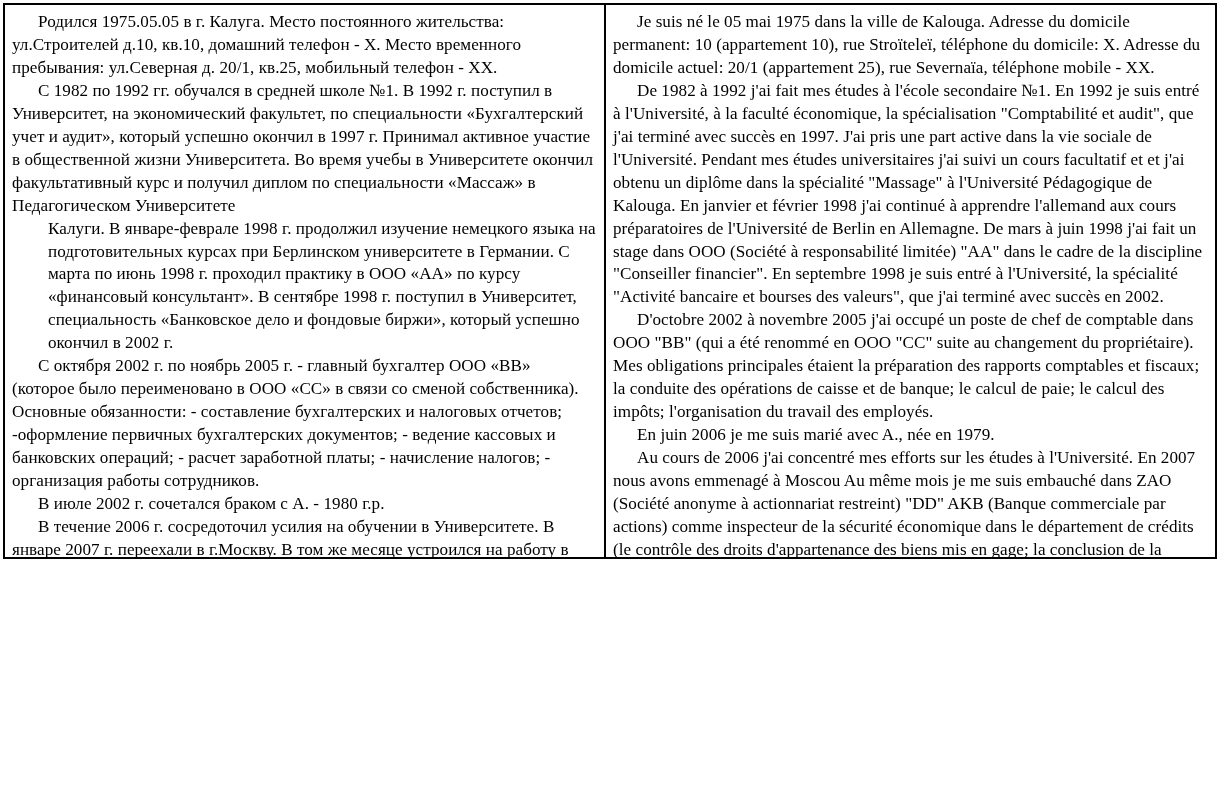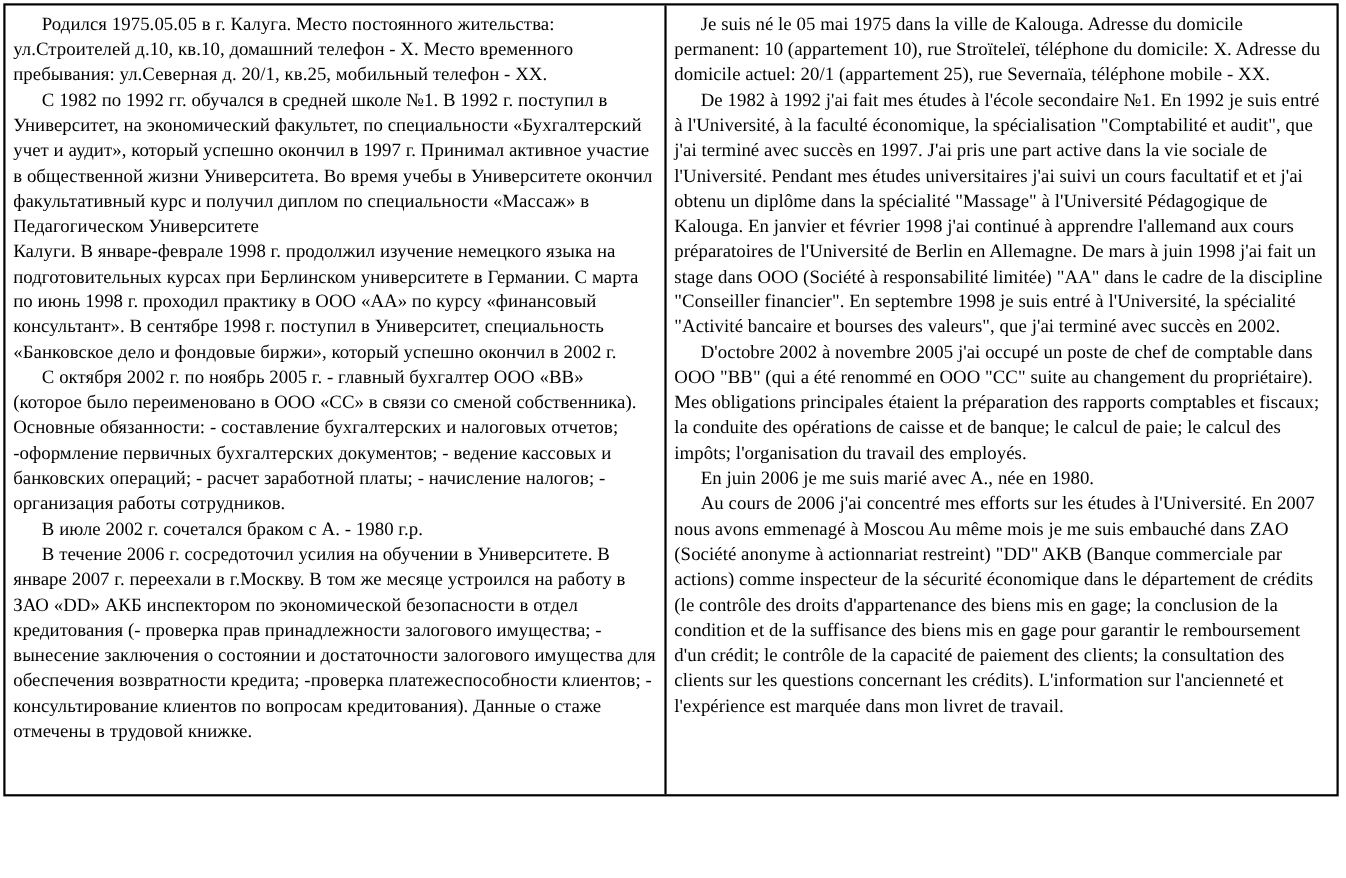--- a/index.html
+++ b/index.html
@@ -13,21 +13,21 @@
     font-family: "Liberation Serif", "DejaVu Serif", serif;
     color: #000000;
     overflow: hidden;
   }
 
   .doc-table {
     position: absolute;
     left: 3px;
     top: 3px;
     width: 1214px;
-    height: 721px;
+    height: 556px;
     box-sizing: border-box;
     border: 2px solid #000000;
     background: #ffffff;
     display: flex;
     align-items: stretch;
   }
 
   .doc-cell {
     box-sizing: border-box;
     overflow: hidden;
@@ -55,37 +55,38 @@
   }
 
   .cell-right .para {
     font-size: 17.1px;
     line-height: 22.95px;
     text-indent: 24px;
   }
 
   .para.no-indent {
     text-indent: 0;
+    margin-left: 36px;
   }
 </style>
 </head>
 <body>
 
 <div class="doc-table">
 
   <div class="doc-cell cell-left">
     <p class="para">Родился 1975.05.05 в г. Калуга. Место постоянного жительства: ул.Строителей д.10, кв.10, домашний телефон - Х. Место временного пребывания: ул.Северная д. 20/1, кв.25, мобильный телефон - ХХ.</p>
     <p class="para">С 1982 по 1992 гг. обучался в средней школе №1. В 1992 г. поступил в Университет, на экономический факультет, по специальности «Бухгалтерский учет и аудит», который успешно окончил в 1997 г. Принимал активное участие в общественной жизни Университета. Во время учебы в Университете окончил факультативный курс и получил диплом по специальности «Массаж» в Педагогическом Университете</p>
     <p class="para no-indent">Калуги. В январе-феврале 1998 г. продолжил изучение немецкого языка на подготовительных курсах при Берлинском университете в Германии. С марта по июнь 1998 г. проходил практику в ООО «АА» по курсу «финансовый консультант». В сентябре 1998 г. поступил в Университет, специальность «Банковское дело и фондовые биржи», который успешно окончил в 2002 г.</p>
     <p class="para">С октября 2002 г. по ноябрь 2005 г. - главный бухгалтер ООО «ВВ» (которое было переименовано в ООО «СС» в связи со сменой собственника). Основные обязанности: - составление бухгалтерских и налоговых отчетов; -оформление первичных бухгалтерских документов; - ведение кассовых и банковских операций; - расчет заработной платы; - начисление налогов; - организация работы сотрудников.</p>
     <p class="para">В июле 2002 г. сочетался браком с А. - 1980 г.р.</p>
     <p class="para">В течение 2006 г. сосредоточил усилия на обучении в Университете. В январе 2007 г. переехали в г.Москву. В том же месяце устроился на работу в ЗАО «DD» АКБ инспектором по экономической безопасности в отдел кредитования (- проверка прав принадлежности залогового имущества; - вынесение заключения о состоянии и достаточности залогового имущества для обеспечения возвратности кредита; -проверка платежеспособности клиентов; - консультирование клиентов по вопросам кредитования). Данные о стаже отмечены в трудовой книжке.</p>
   </div>
 
   <div class="doc-cell cell-right">
     <p class="para">Je suis né le 05 mai 1975 dans la ville de Kalouga. Adresse du domicile permanent: 10 (appartement 10), rue Stroïteleï, téléphone du domicile: X. Adresse du domicile actuel: 20/1 (appartement 25), rue Severnaïa, téléphone mobile - XX.</p>
     <p class="para">De 1982 à 1992 j'ai fait mes études à l'école secondaire №1. En 1992 je suis entré à l'Université, à la faculté économique, la spécialisation "Comptabilité et audit", que j'ai terminé avec succès en 1997. J'ai pris une part active dans la vie sociale de l'Université. Pendant mes études universitaires j'ai suivi un cours facultatif et et j'ai obtenu un diplôme dans la spécialité "Massage" à l'Université Pédagogique de Kalouga. En janvier et février 1998 j'ai continué à apprendre l'allemand aux cours préparatoires de l'Université de Berlin en Allemagne. De mars à juin 1998 j'ai fait un stage dans OOO (Société à responsabilité limitée) "AA" dans le cadre de la discipline "Conseiller financier". En septembre 1998 je suis entré à l'Université, la spécialité "Activité bancaire et bourses des valeurs", que j'ai terminé avec succès en 2002.</p>
     <p class="para">D'octobre 2002 à novembre 2005 j'ai occupé un poste de chef de comptable dans OOO "BB" (qui a été renommé en OOO "CC" suite au changement du propriétaire). Mes obligations principales étaient la préparation des rapports comptables et fiscaux; la conduite des opérations de caisse et de banque; le calcul de paie; le calcul des impôts; l'organisation du travail des employés.</p>
-    <p class="para">En juin 2006 je me suis marié avec A., née en 1980.</p>
+    <p class="para">En juin 2006 je me suis marié avec A., née en 1979.</p>
     <p class="para">Au cours de 2006 j'ai concentré mes efforts sur les études à l'Université. En 2007 nous avons emmenagé à Moscou Au même mois je me suis embauché dans ZAO (Société anonyme à actionnariat restreint) "DD" AKB (Banque commerciale par actions) comme inspecteur de la sécurité économique dans le département de crédits (le contrôle des droits d'appartenance des biens mis en gage; la conclusion de la condition et de la suffisance des biens mis en gage pour garantir le remboursement d'un crédit; le contrôle de la capacité de paiement des clients; la consultation des clients sur les questions concernant les crédits). L'information sur l'ancienneté et l'expérience est marquée dans mon livret de travail.</p>
   </div>
 
 </div>
 
 </body></html>

